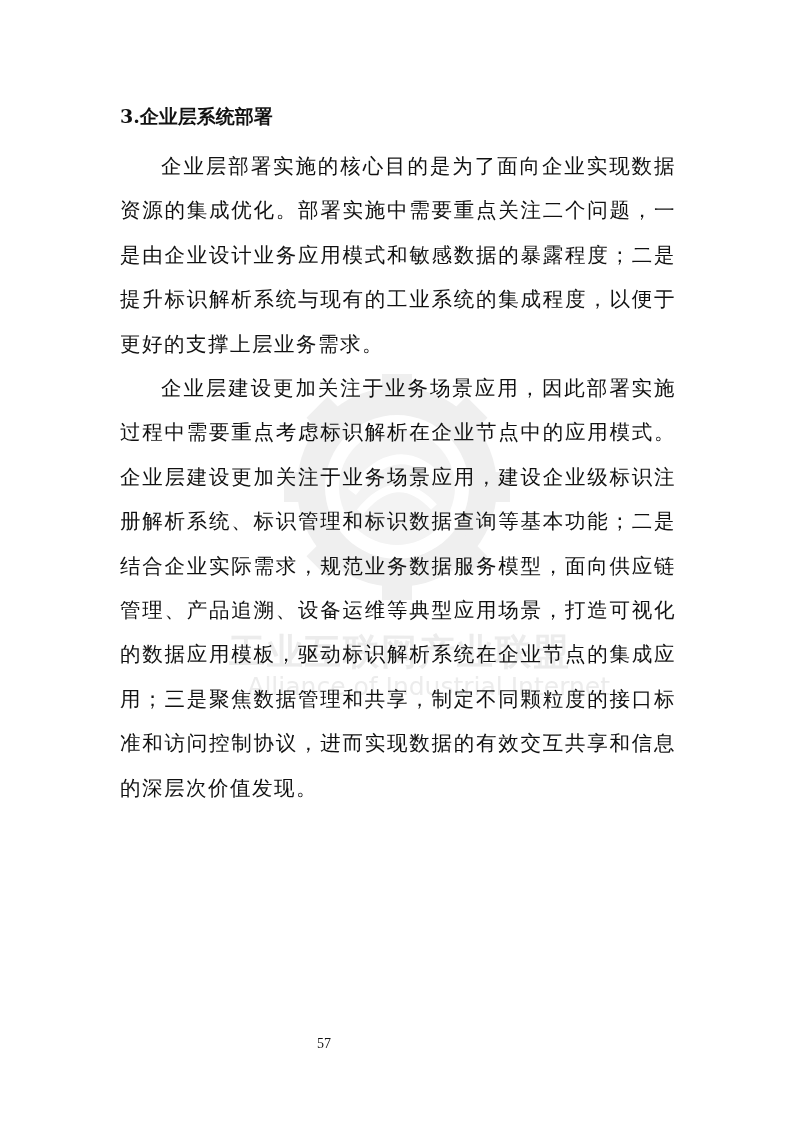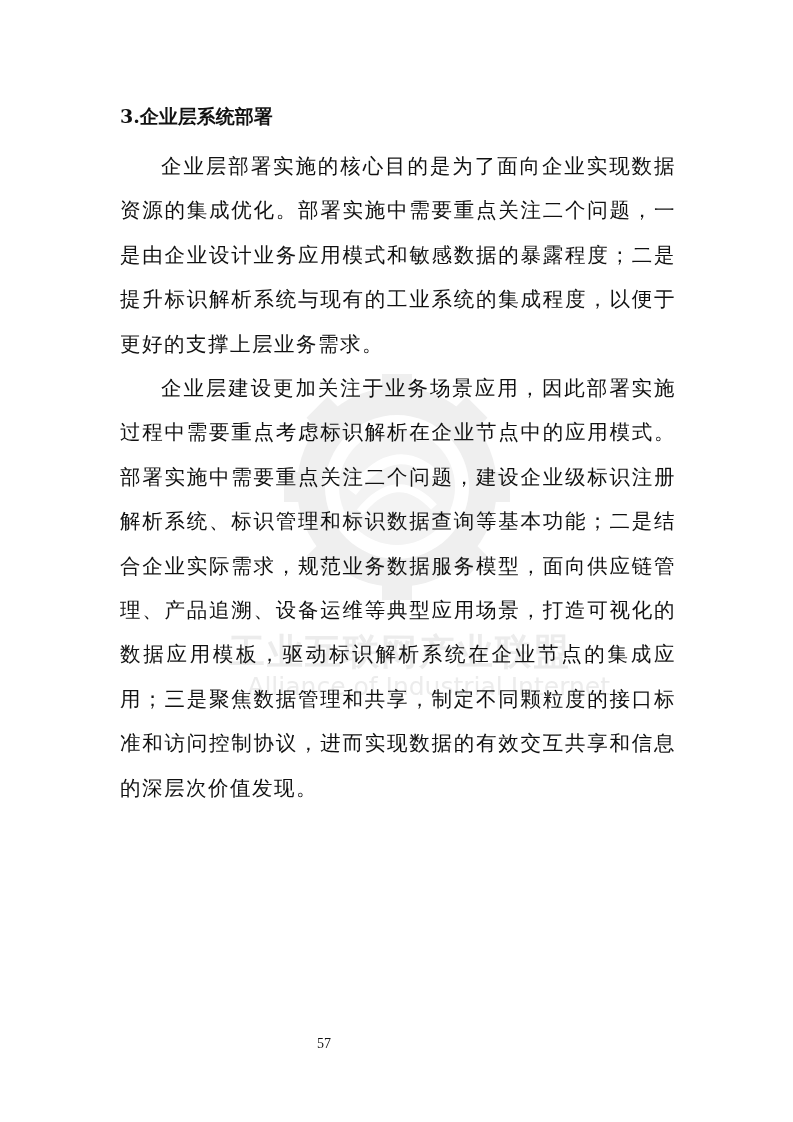--- a/index.html
+++ b/index.html
@@ -46,18 +46,18 @@
     </svg>
     <div class="wm-cn">工业互联网产业联盟</div>
     <div class="wm-en">Alliance of Industrial Internet</div>
   </div>
 
   <div class="content">
     <h3 class="heading">3.企业层系统部署</h3>
 
     <p class="para"><span class="b">企业层部署实施的核心目的是为了面向企业实现数据资源的集成优化。</span><span>部署实施中需要重点关注二个问题，一是由企业设计业务应用模式和敏感数据的暴露程度；二是提升标识解析系统与现有的工业系统的集成程度，以便于更好的支撑上层业务需求。</span></p>
 
-    <p class="para"><span>企业层建设更加关注于业务场景应用，因此部署实施过程中需要重点考虑标识解析在企业节点中的应用模式。</span><span class="b">部署实施中需要重点关注二个问题</span><span>，建设企业级标识注册解析系统、标识管理和标识数据查询等基本功能；</span><span class="b">二是结合企业实际需求，规范业务数据服务模型</span><span>，面向供应链管理、产品追溯、设备运维等典型应用场景，打造可视化的数据应用模板，驱动标识解析系统在企业节点的集成应用；</span><span class="b">三是聚焦数据管理和共享</span><span>，制定不同颗粒度的接口标准和访问控制协议，进而实现数据的有效交互共享和信息的深层次价值发现。</span></p>
+    <p class="para"><span>企业层建设更加关注于业务场景应用，因此部署实施过程中需要重点考虑标识解析在企业节点中的应用模式。</span><span class="b">企业层建设更加关注于业务场景应用</span><span>，建设企业级标识注册解析系统、标识管理和标识数据查询等基本功能；</span><span class="b">二是结合企业实际需求，规范业务数据服务模型</span><span>，面向供应链管理、产品追溯、设备运维等典型应用场景，打造可视化的数据应用模板，驱动标识解析系统在企业节点的集成应用；</span><span class="b">三是聚焦数据管理和共享</span><span>，制定不同颗粒度的接口标准和访问控制协议，进而实现数据的有效交互共享和信息的深层次价值发现。</span></p>
 
   </div>
 
   <div class="page-number">57</div>
 </div>
 
 </body></html>

